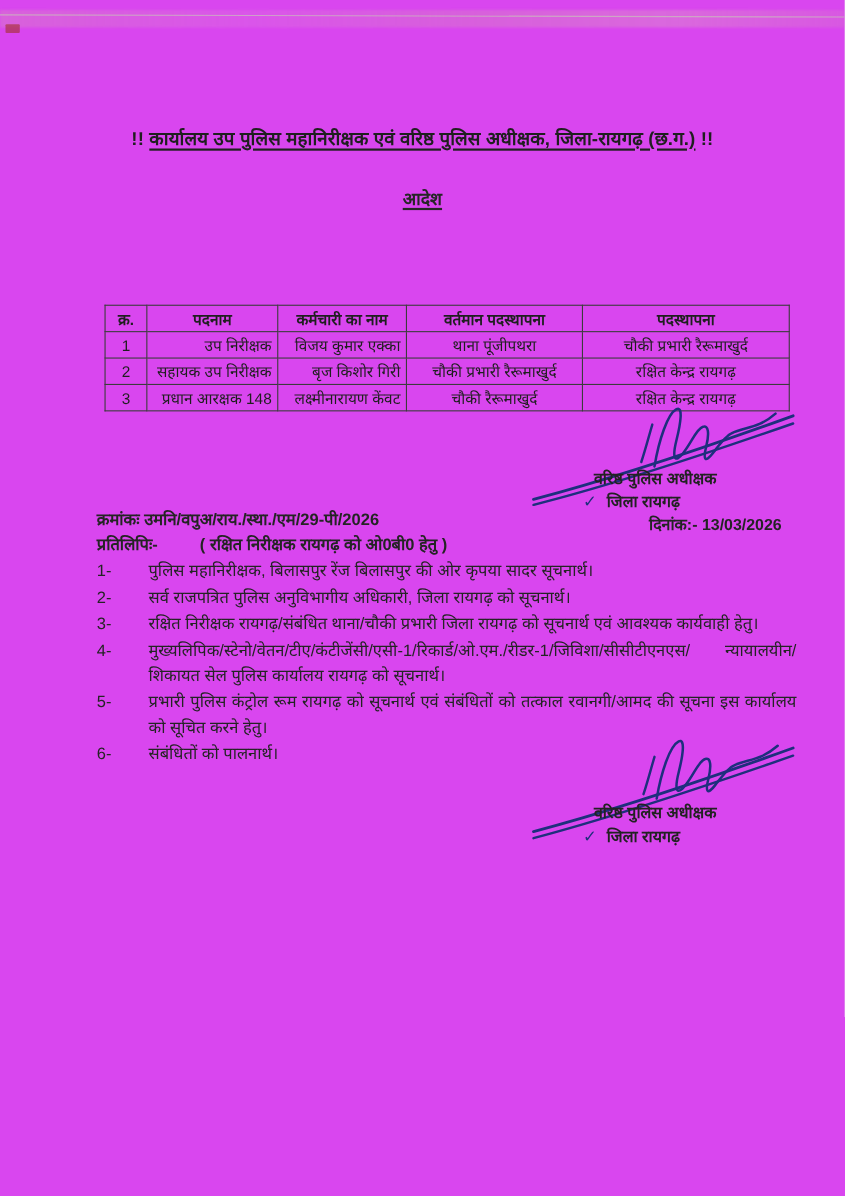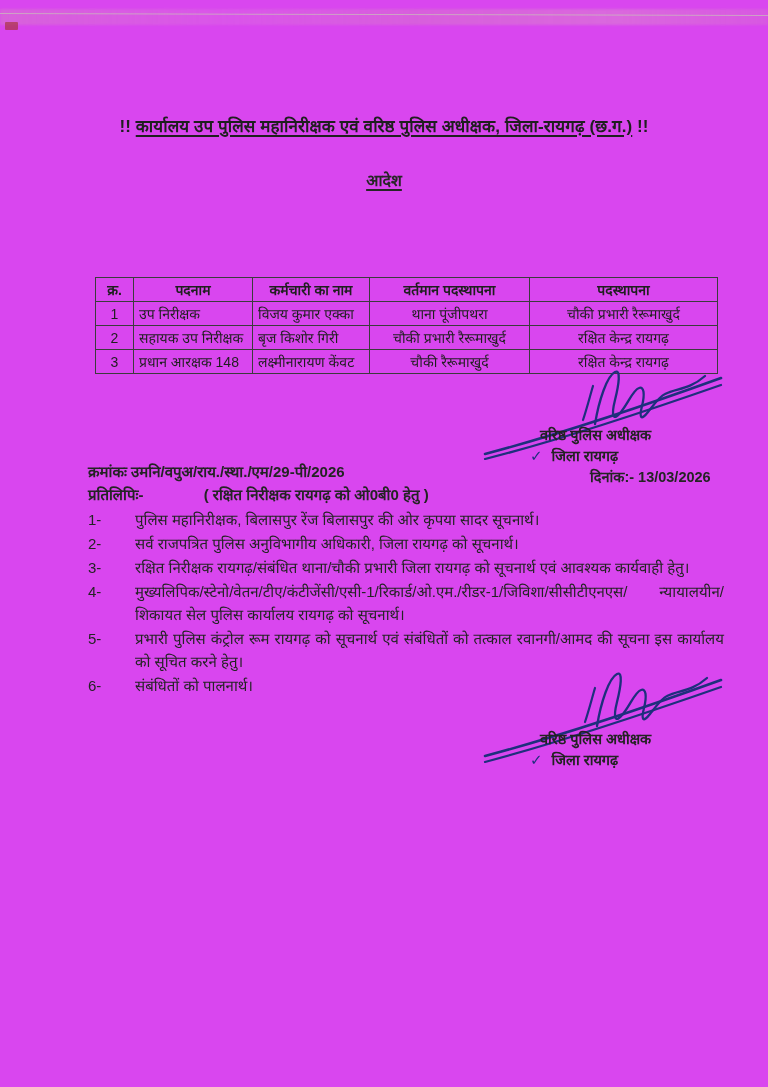--- a/index.html
+++ b/index.html
@@ -53,34 +53,34 @@
     border-collapse:collapse;table-layout:fixed;width:622px;
     font-size:14px;color:#1f1f1f;
   }
   table.postings th,table.postings td{
     border:1.6px solid #3c3c3c;
     padding:1px 5px;height:21px;
     overflow:hidden;white-space:nowrap;
   }
   table.postings th{font-weight:bold;text-align:center;}
   td.c{text-align:center;}
-  td.l{text-align:left;}
+  td.l{text-align:right;}
   
   .sig{position:absolute;width:250px;height:125px;}
   .sig-svg{position:absolute;top:0;left:5px;}
   .sig-line1{position:absolute;top:56px;left:62px;font-size:14.5px;font-weight:bold;color:#222;white-space:nowrap;}
   .sig-line2{position:absolute;top:77px;left:52px;font-size:14.5px;font-weight:bold;color:#222;white-space:nowrap;}
   .sig .check{color:#1e2f7d;font-weight:bold;margin-right:9px;font-size:15px;}
   .sig2 .sig-line1{top:68px;}
   .sig2 .sig-line2{top:89px;}
   
   .ref-number{position:absolute;top:461px;left:88px;font-size:15px;font-weight:600;color:#242424;}
   .issue-date{position:absolute;top:466px;left:590px;font-size:14.5px;font-weight:700;color:#242424;white-space:nowrap;}
   .copy-row{position:absolute;top:484px;left:88px;width:634px;font-size:15px;font-weight:bold;color:#242424;}
-  .copy-note{margin-left:56px;}
+  .copy-note{margin-left:34px;}
   .copies{position:absolute;top:508px;left:88px;width:636px;font-size:15px;color:#242424;}
   .copy-item{display:flex;line-height:23px;margin-bottom:1px;}
   .copy-num{flex:none;width:47px;}
   .copy-text{flex:1;text-align:justify;}
 </style>
 </head>
 <body>
 
 <div class="page">
 

